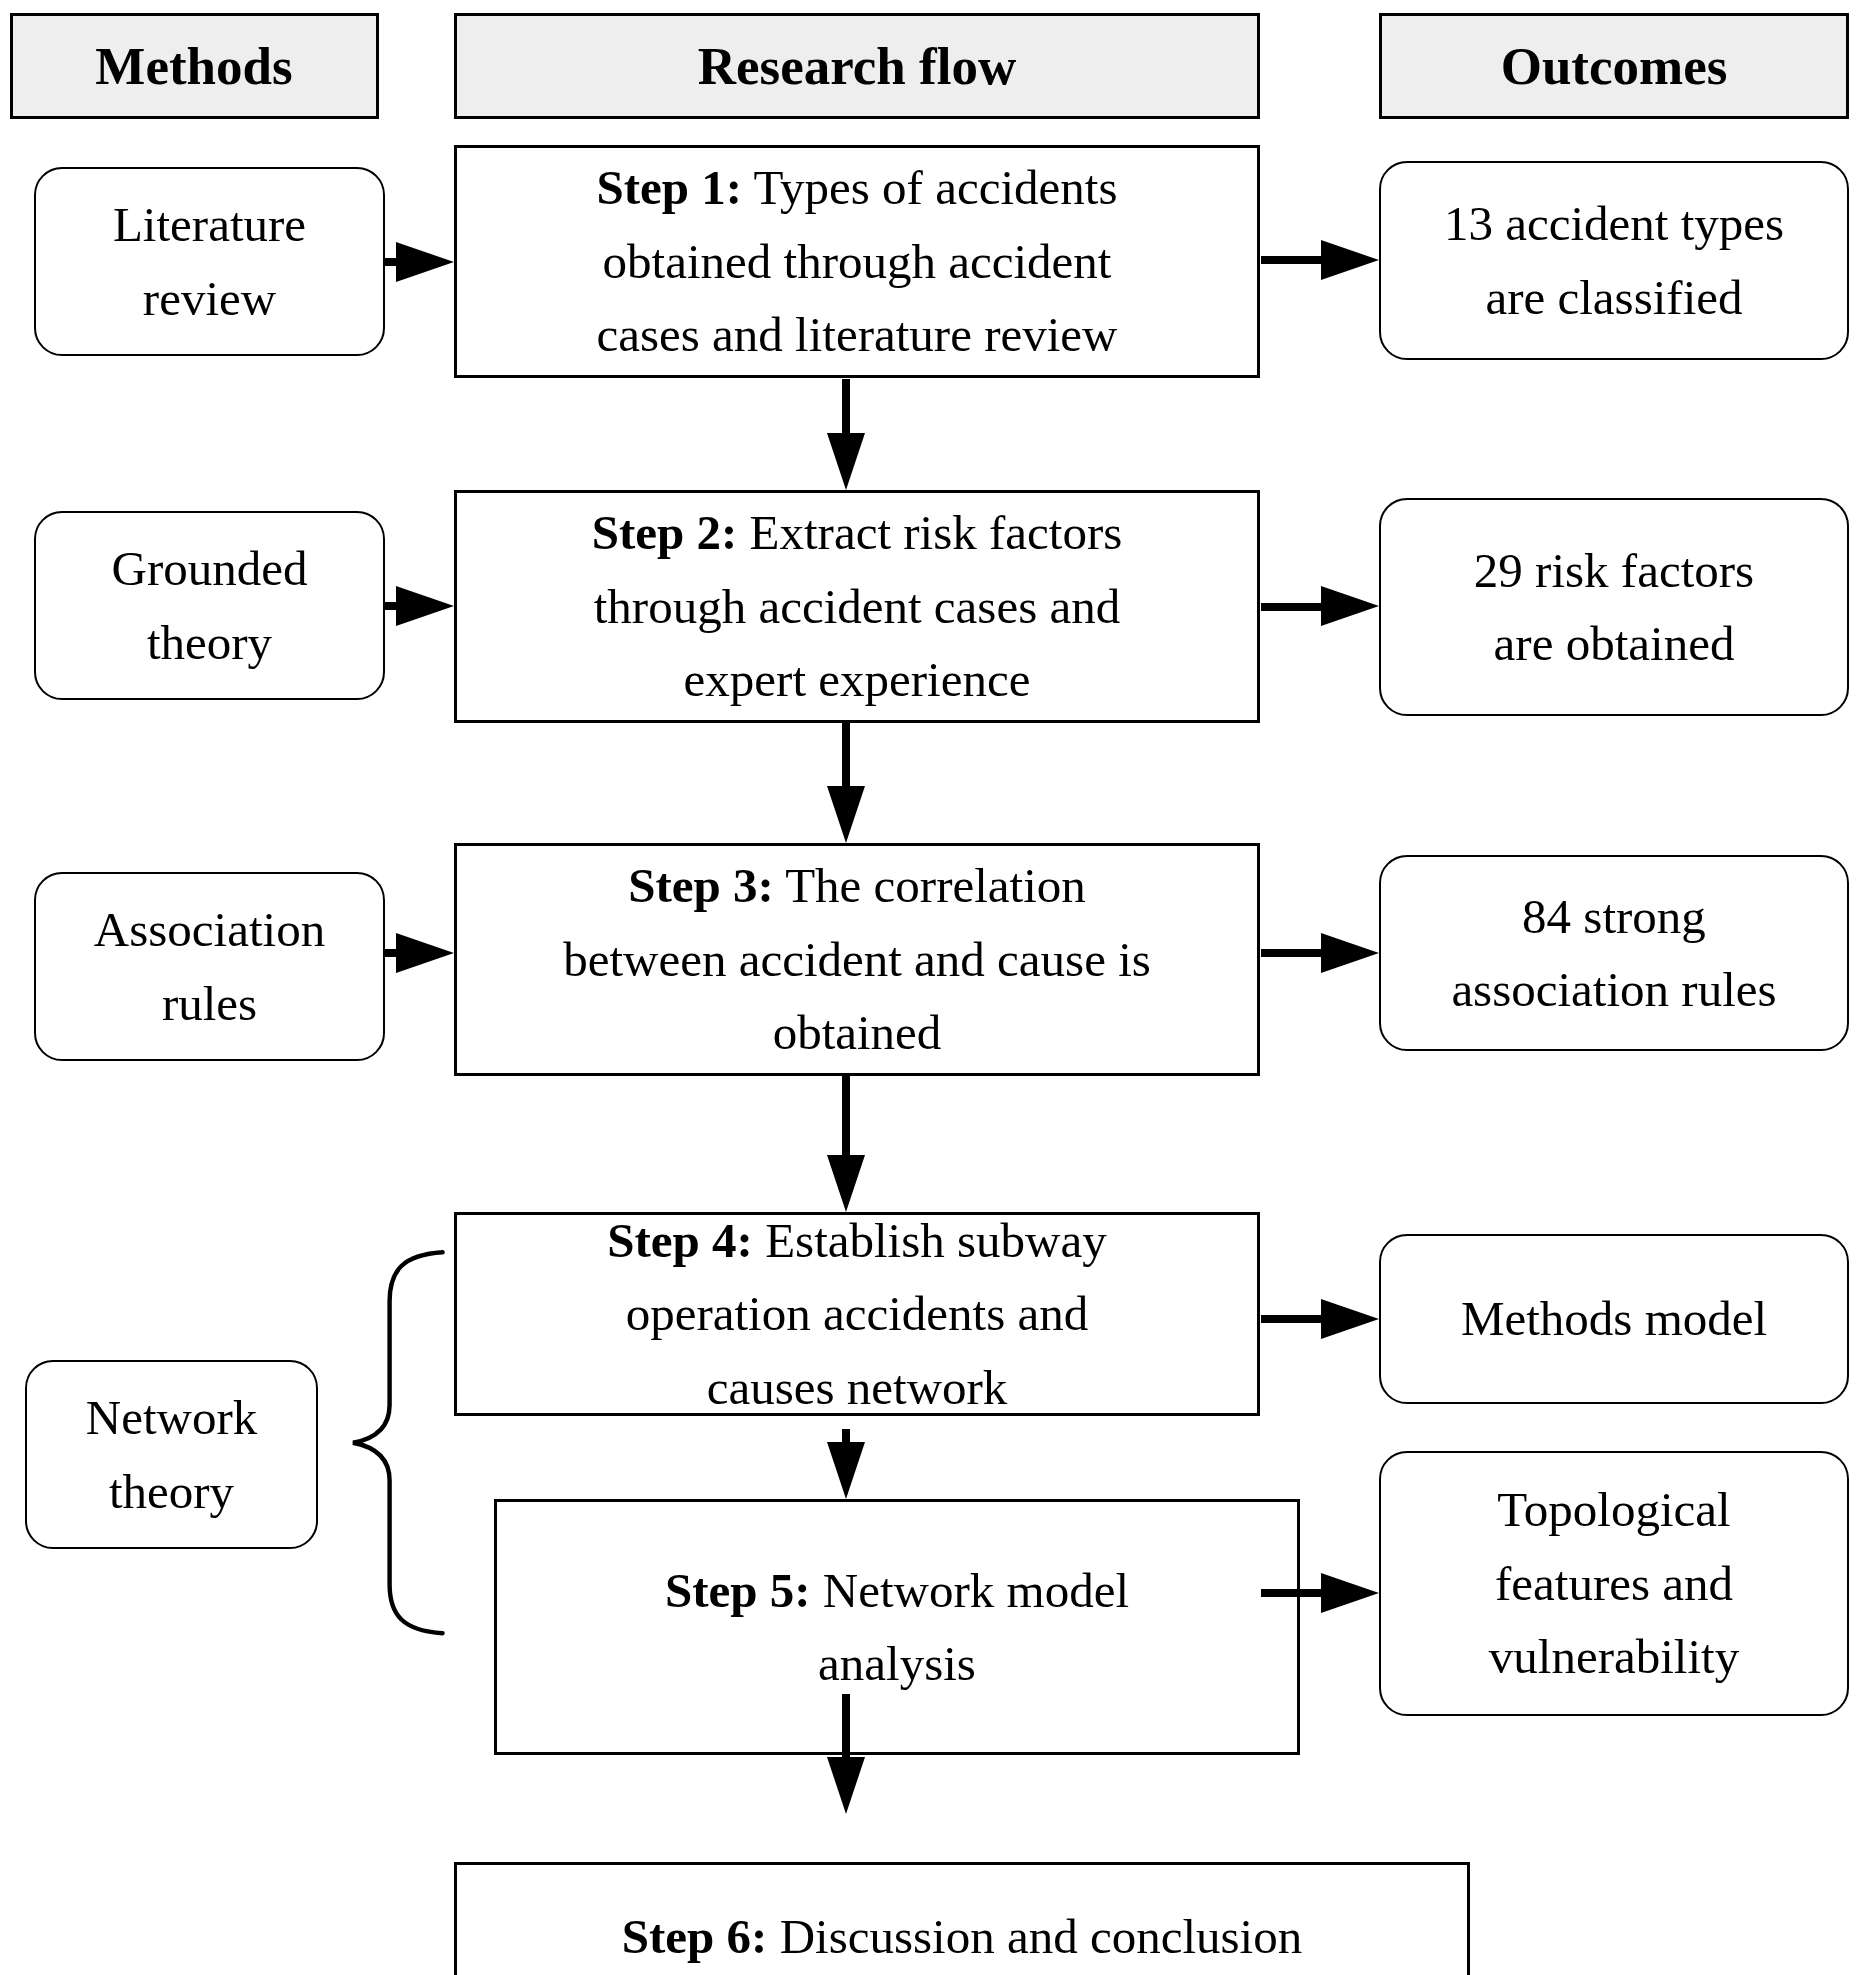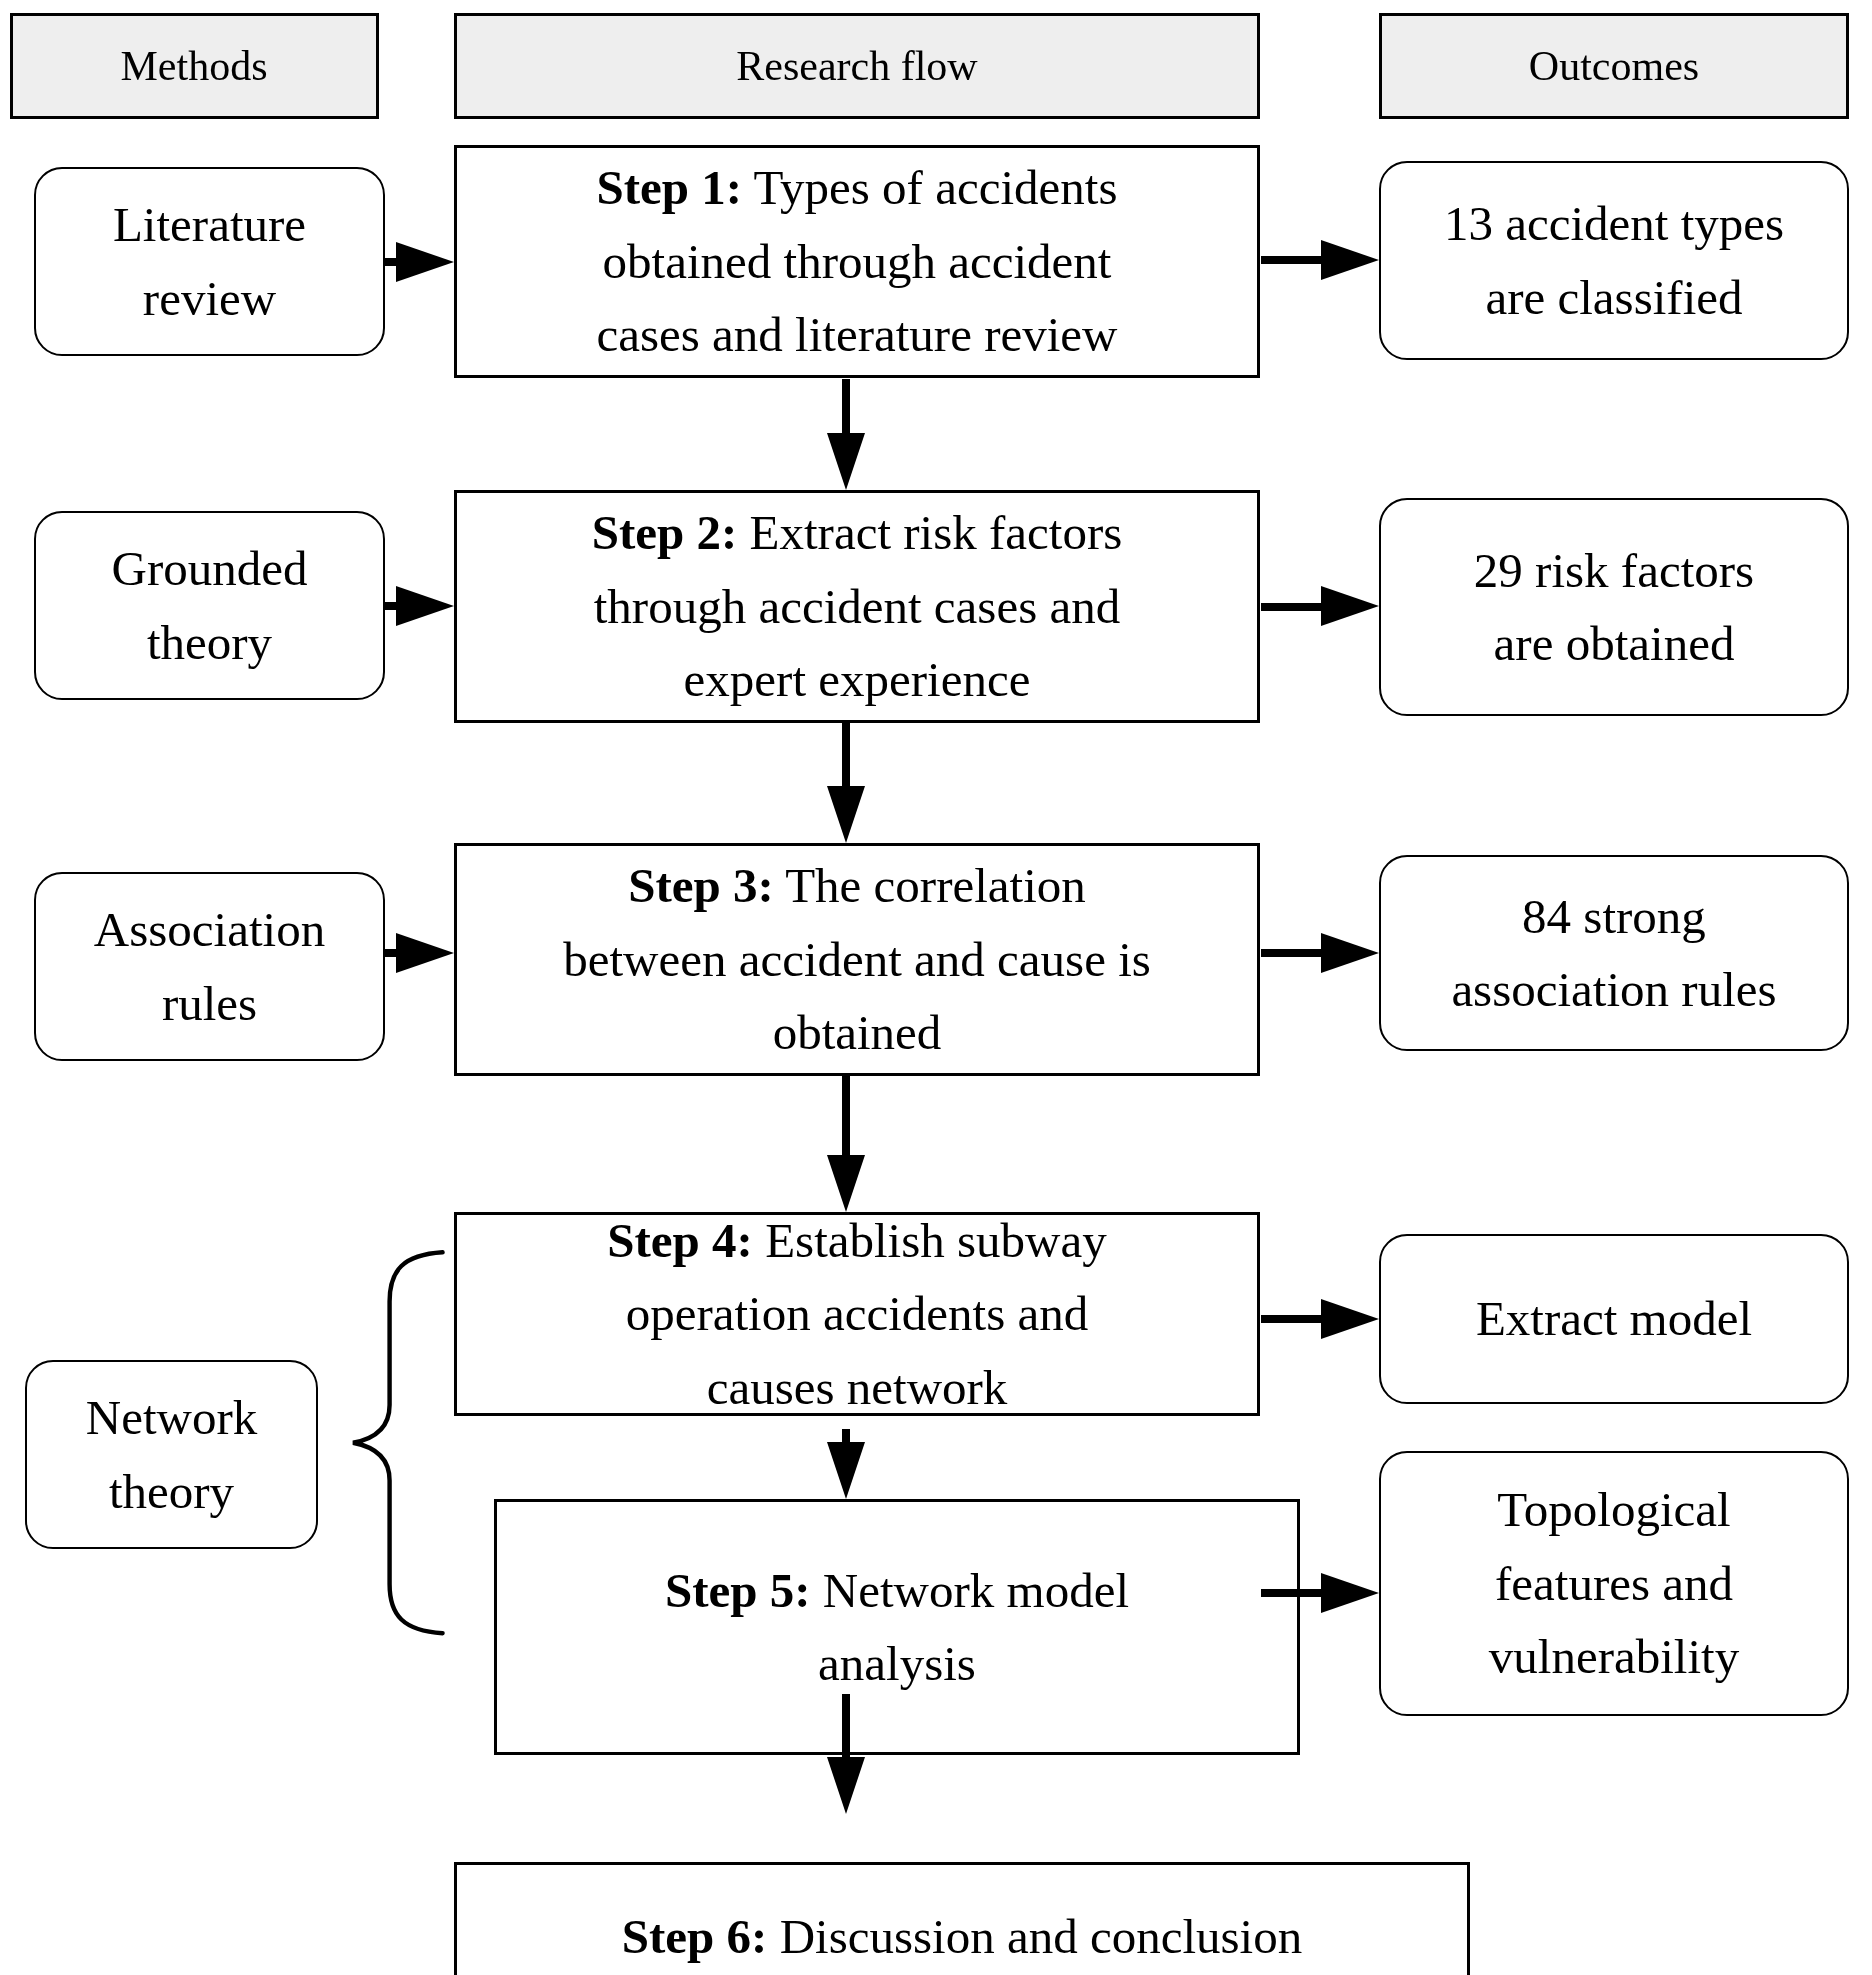--- a/index.html
+++ b/index.html
@@ -20,21 +20,22 @@
     box-sizing: border-box;
     display: flex;
     align-items: center;
     justify-content: center;
     text-align: center;
     background: #ffffff;
   }
   .header-box {
     border: 3.2px solid #000000;
     background: #eeeeee;
-    font-size: 42px;
+    font-size: 53px;
+    font-weight: bold;
   }
   .step-box {
     border: 3.8px solid #000000;
     font-size: 49px;
     line-height: 1.5;
   }
   .rounded-box {
     border: 2.5px solid #000000;
     border-radius: 28px;
     font-size: 49px;
@@ -126,21 +127,21 @@
   </div>
   <div class="box rounded-box pre" style="left:1379px; top:498px; width:470px; height:218px;">
     <span class="pre">29 risk factors
 are obtained</span>
   </div>
   <div class="box rounded-box pre" style="left:1379px; top:855px; width:470px; height:196px;">
     <span class="pre">84 strong
 association rules</span>
   </div>
   <div class="box rounded-box pre" style="left:1379px; top:1234px; width:470px; height:170px;">
-    <span class="pre">Extract model</span>
+    <span class="pre">Methods model</span>
   </div>
   <div class="box rounded-box pre" style="left:1379px; top:1451px; width:470px; height:265px;">
     <span class="pre">Topological
 features and
 vulnerability</span>
   </div>
 
   <div>
     <div class="arrow-part shaft" style="left:842px; top:379px; width:7.6px; height:57px;"></div>
     <div class="arrow-part head head-down" style="left:827px; top:433px;"></div>

